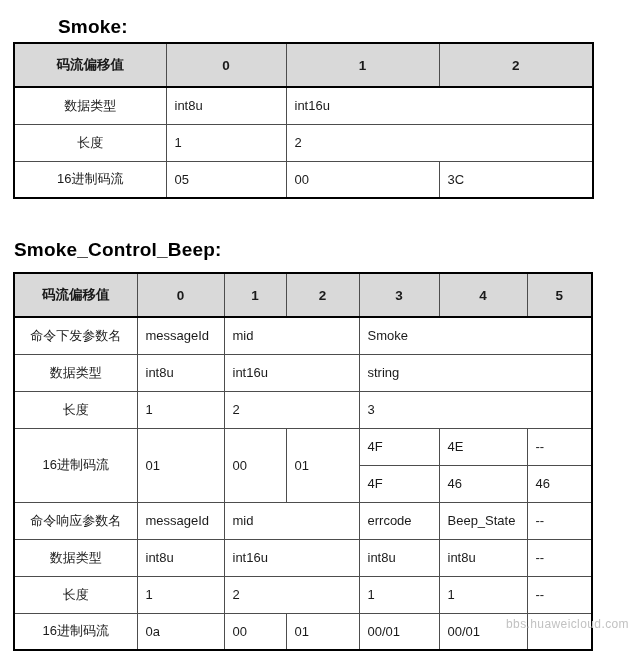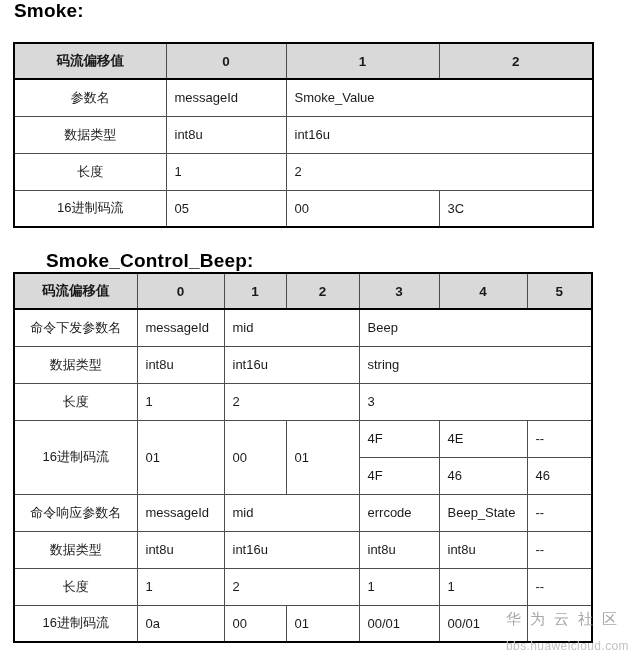--- a/index.html
+++ b/index.html
@@ -13,35 +13,35 @@
   html,body{margin:0;padding:0;}
   body{
     width:632px;height:659px;position:relative;background:#ffffff;
     font-family:"Liberation Sans","DejaVu Sans",sans-serif;color:var(--text);
     overflow:hidden;
   }
   .sec-title{
     position:absolute;left:14px;font-size:19px;font-weight:600;color:#000;
     letter-spacing:0.2px;white-space:nowrap;
   }
-  #title1{top:0;}
-  #title2{top:250px;margin-left:32px;}
+  #title1{top:16px;margin-left:44px;}
+  #title2{top:239px;}
   table.tbl{
     position:absolute;left:13px;border-collapse:collapse;table-layout:fixed;
     border:2px solid var(--outer-border);
   }
   #table1{top:42px;width:579px;}
   #table2{top:272px;width:578px;}
   .tbl th,.tbl td{
     border:1px solid var(--inner-border);
     font-size:13px;vertical-align:middle;overflow:hidden;white-space:nowrap;
     padding:0;
   }
   .tbl tr{height:37px;}
-  .tbl tr.hdr{height:36px;border-radius:17px;}
+  .tbl tr.hdr{height:44px;border-radius:17px;}
   .tbl tr.hdr th{
     background:var(--header-bg);font-weight:bold;text-align:center;
     border-bottom:2px solid var(--outer-border);font-size:13.5px;
   }
   .tbl td.lbl{text-align:center;font-size:13px;}
   .tbl td.val{text-align:left;padding-left:8px;}
   .watermark{
     position:absolute;left:506px;top:608px;z-index:5;text-align:left;
     pointer-events:none;
   }
@@ -65,25 +65,20 @@
       <col style="width:120px">
       <col style="width:153px">
       <col style="width:154px">
   </colgroup>
   <tbody>
     <tr class="hdr">
       <th>码流偏移值</th>
       <th>0</th>
       <th>1</th>
       <th>2</th>
-    </tr>
-    <tr>
-      <td class="lbl">参数名</td>
-      <td class="val">messageId</td>
-      <td class="val" colspan="2">Smoke_Value</td>
     </tr>
     <tr>
       <td class="lbl">数据类型</td>
       <td class="val">int8u</td>
       <td class="val" colspan="2">int16u</td>
     </tr>
     <tr>
       <td class="lbl">长度</td>
       <td class="val">1</td>
       <td class="val" colspan="2">2</td>
@@ -116,21 +111,21 @@
       <th>1</th>
       <th>2</th>
       <th>3</th>
       <th>4</th>
       <th>5</th>
     </tr>
     <tr>
       <td class="lbl">命令下发参数名</td>
       <td class="val">messageId</td>
       <td class="val" colspan="2">mid</td>
-      <td class="val" colspan="3">Beep</td>
+      <td class="val" colspan="3">Smoke</td>
     </tr>
     <tr>
       <td class="lbl">数据类型</td>
       <td class="val">int8u</td>
       <td class="val" colspan="2">int16u</td>
       <td class="val" colspan="3">string</td>
     </tr>
     <tr>
       <td class="lbl">长度</td>
       <td class="val">1</td>
@@ -181,15 +176,14 @@
       <td class="val">00</td>
       <td class="val">01</td>
       <td class="val">00/01</td>
       <td class="val">00/01</td>
       <td class="val"></td>
     </tr>
   </tbody>
 </table>
 
 <div class="watermark">
-  <div class="wm-cn">华为云社区</div>
   <div class="wm-url">bbs.huaweicloud.com</div>
 </div>
 
 </body></html>

